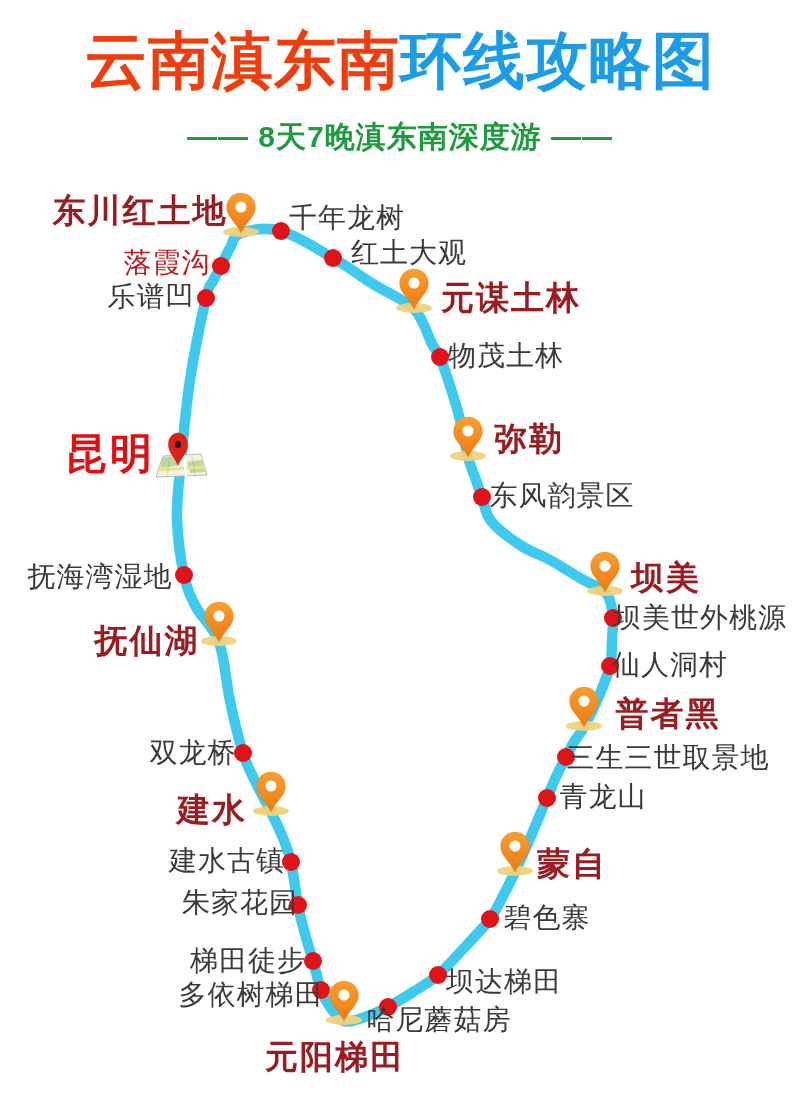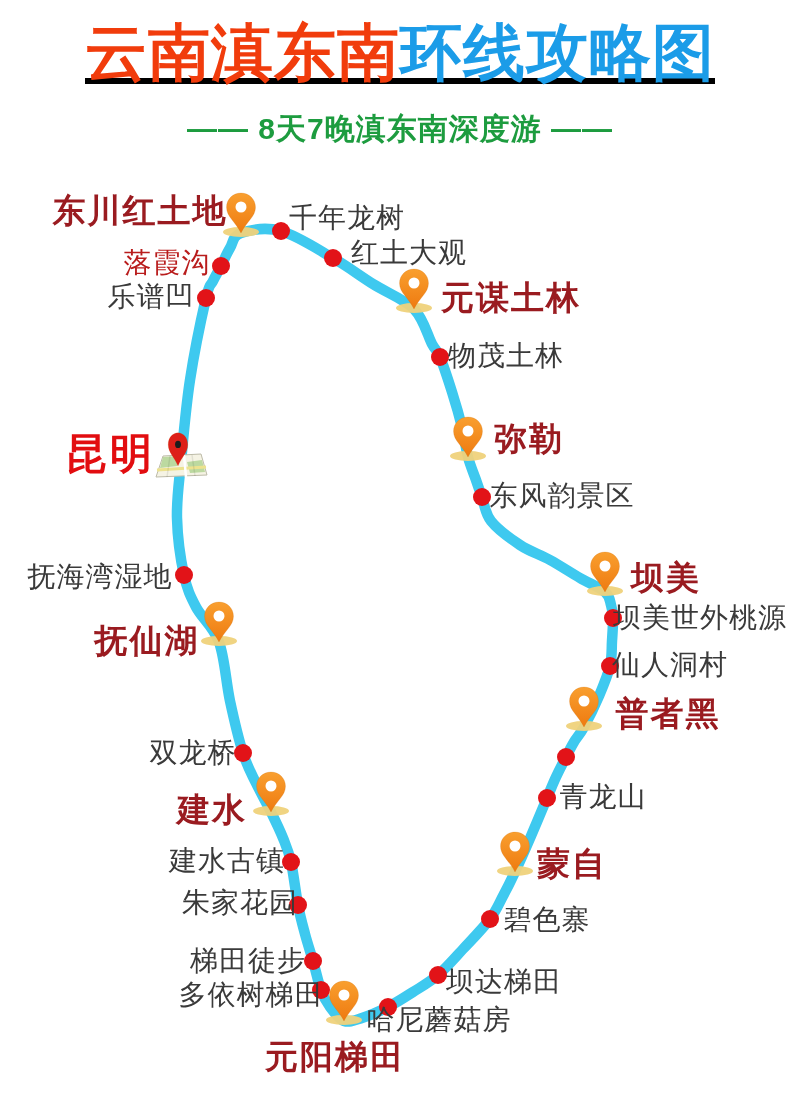--- a/index.html
+++ b/index.html
@@ -1,21 +1,21 @@
 <!DOCTYPE html>
 <html><head>
 <meta charset="utf-8">
 <style>
   html,body{margin:0;padding:0;background:#ffffff;}
   body{width:800px;height:1100px;position:relative;overflow:hidden;
        font-family:"Liberation Sans","DejaVu Sans",sans-serif;}
   .canvas{position:absolute;inset:0;width:800px;height:1100px;}
   .header{position:absolute;top:22px;left:0;width:800px;text-align:center;z-index:5;}
-  .title{margin:0;font-size:62px;line-height:1;font-weight:bold;letter-spacing:1px;
-         font-family:"Liberation Sans","DejaVu Sans",sans-serif;text-decoration:underline;}
+  .title{margin:8px;font-size:62px;line-height:1;font-weight:bold;letter-spacing:1px;
+         font-family:"Liberation Sans","DejaVu Sans",sans-serif;}
   .subtitle{margin-top:30px;font-size:30px;font-weight:bold;letter-spacing:1px;line-height:1;}
   #map-svg{position:absolute;left:0;top:0;z-index:1;}
   #labels{position:absolute;inset:0;z-index:3;pointer-events:none;}
   .label{position:absolute;transform:translate(-50%,-50%);white-space:nowrap;line-height:1;}
   .major{font-family:"Liberation Serif","DejaVu Serif",serif;font-weight:bold;
          font-size:33px;letter-spacing:2px;}
   .kunming{font-family:"Liberation Serif","DejaVu Serif",serif;font-weight:bold;
          font-size:42px;letter-spacing:3px;}
   .minor{font-size:28px;letter-spacing:1px;font-weight:normal;}
 </style>
@@ -128,22 +128,23 @@
       <div class="label kunming" style="left: 110px; top: 454px; color: rgb(226, 13, 16);">昆明</div>
       <div class="label minor" style="left: 347px; top: 218px; color: rgb(58, 58, 58);">千年龙树</div>
       <div class="label minor" style="left: 409px; top: 253px; color: rgb(58, 58, 58);">红土大观</div>
       <div class="label minor" style="left: 167px; top: 263px; color: #b91c1c;">落霞沟</div>
       <div class="label minor" style="left: 151px; top: 297px; color: rgb(58, 58, 58);">乐谱凹</div>
       <div class="label minor" style="left: 506px; top: 356px; color: rgb(58, 58, 58);">物茂土林</div>
       <div class="label minor" style="left: 562px; top: 496px; color: rgb(58, 58, 58);">东风韵景区</div>
       <div class="label minor" style="left: 100px; top: 577px; color: rgb(58, 58, 58);">抚海湾湿地</div>
       <div class="label minor" style="left: 700px; top: 618px; color: rgb(58, 58, 58);">坝美世外桃源</div>
       <div class="label minor" style="left: 670px; top: 665px; color: rgb(58, 58, 58);">仙人洞村</div>
+      <div class="label minor" style="left: 668px; top: 758px; color: rgb(58, 58, 58);">三生三世取景地</div>
       <div class="label minor" style="left: 603px; top: 797px; color: rgb(58, 58, 58);">青龙山</div>
-      <div class="label minor" style="left: 547px; top: 920px; color: rgb(58, 58, 58);">碧色寨</div>
+      <div class="label minor" style="left: 547px; top: 920px; color: rgb(58, 58, 58); font-family: Liberation Mono, monospace;">碧色寨</div>
       <div class="label minor" style="left: 504px; top: 982px; color: rgb(58, 58, 58);">坝达梯田</div>
       <div class="label minor" style="left: 439px; top: 1020px; color: rgb(58, 58, 58);">哈尼蘑菇房</div>
       <div class="label minor" style="left: 251px; top: 995px; color: rgb(58, 58, 58);">多依树梯田</div>
       <div class="label minor" style="left: 248px; top: 961px; color: rgb(58, 58, 58);">梯田徒步</div>
       <div class="label minor" style="left: 240px; top: 903px; color: rgb(58, 58, 58);">朱家花园</div>
       <div class="label minor" style="left: 227px; top: 861px; color: rgb(58, 58, 58);">建水古镇</div>
       <div class="label minor" style="left: 193px; top: 753px; color: rgb(58, 58, 58);">双龙桥</div>
     </div>
 
 </div>

